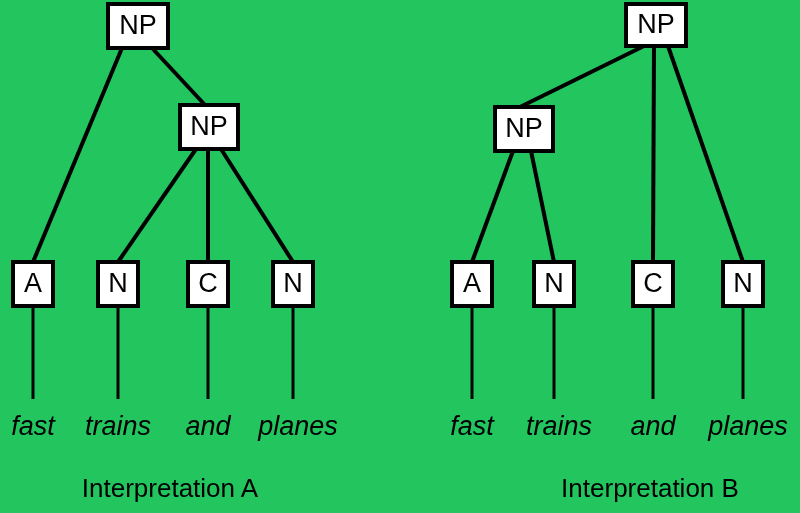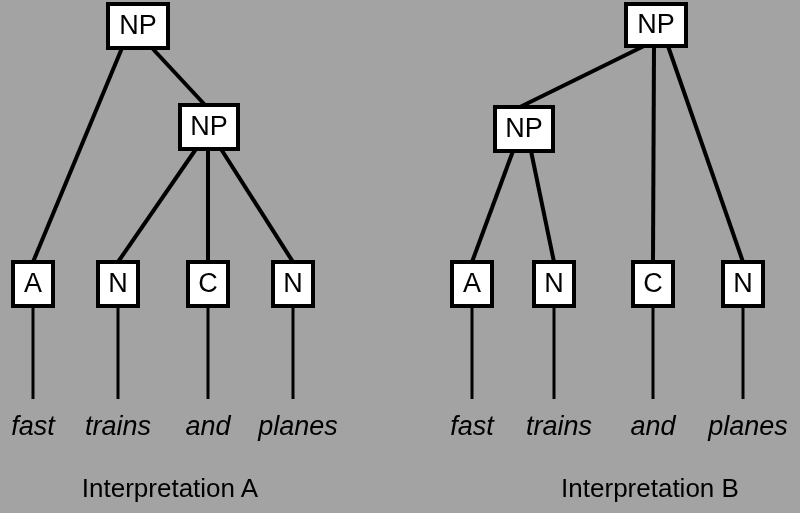--- a/index.html
+++ b/index.html
@@ -7,21 +7,21 @@
     padding: 0;
     background: #ffffff;
   }
   body {
     font-family: "Liberation Sans", sans-serif;
   }
   #canvas {
     position: relative;
     width: 800px;
     height: 513px;
-    background: #a3a3a3;
+    background: #22c55e;
     overflow: hidden;
   }
   svg.tree-layer {
     position: absolute;
     left: 0;
     top: 0;
     width: 800px;
     height: 513px;
   }
   .edge {

